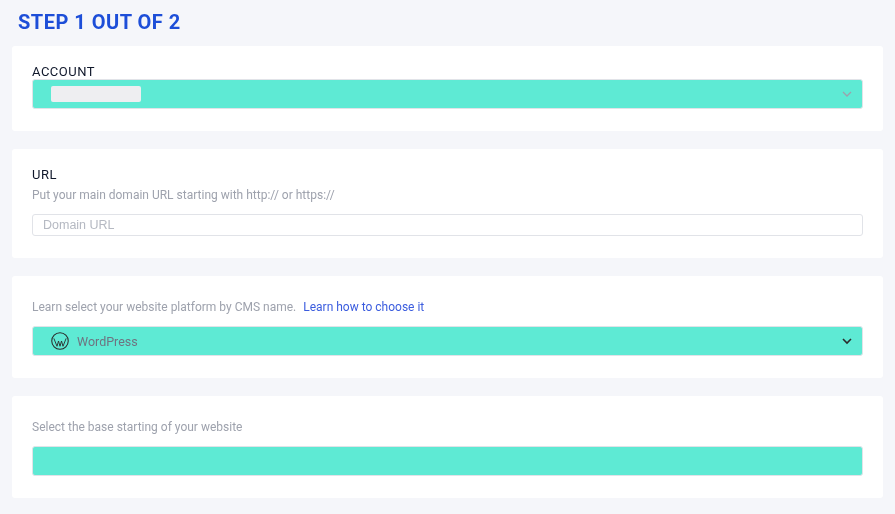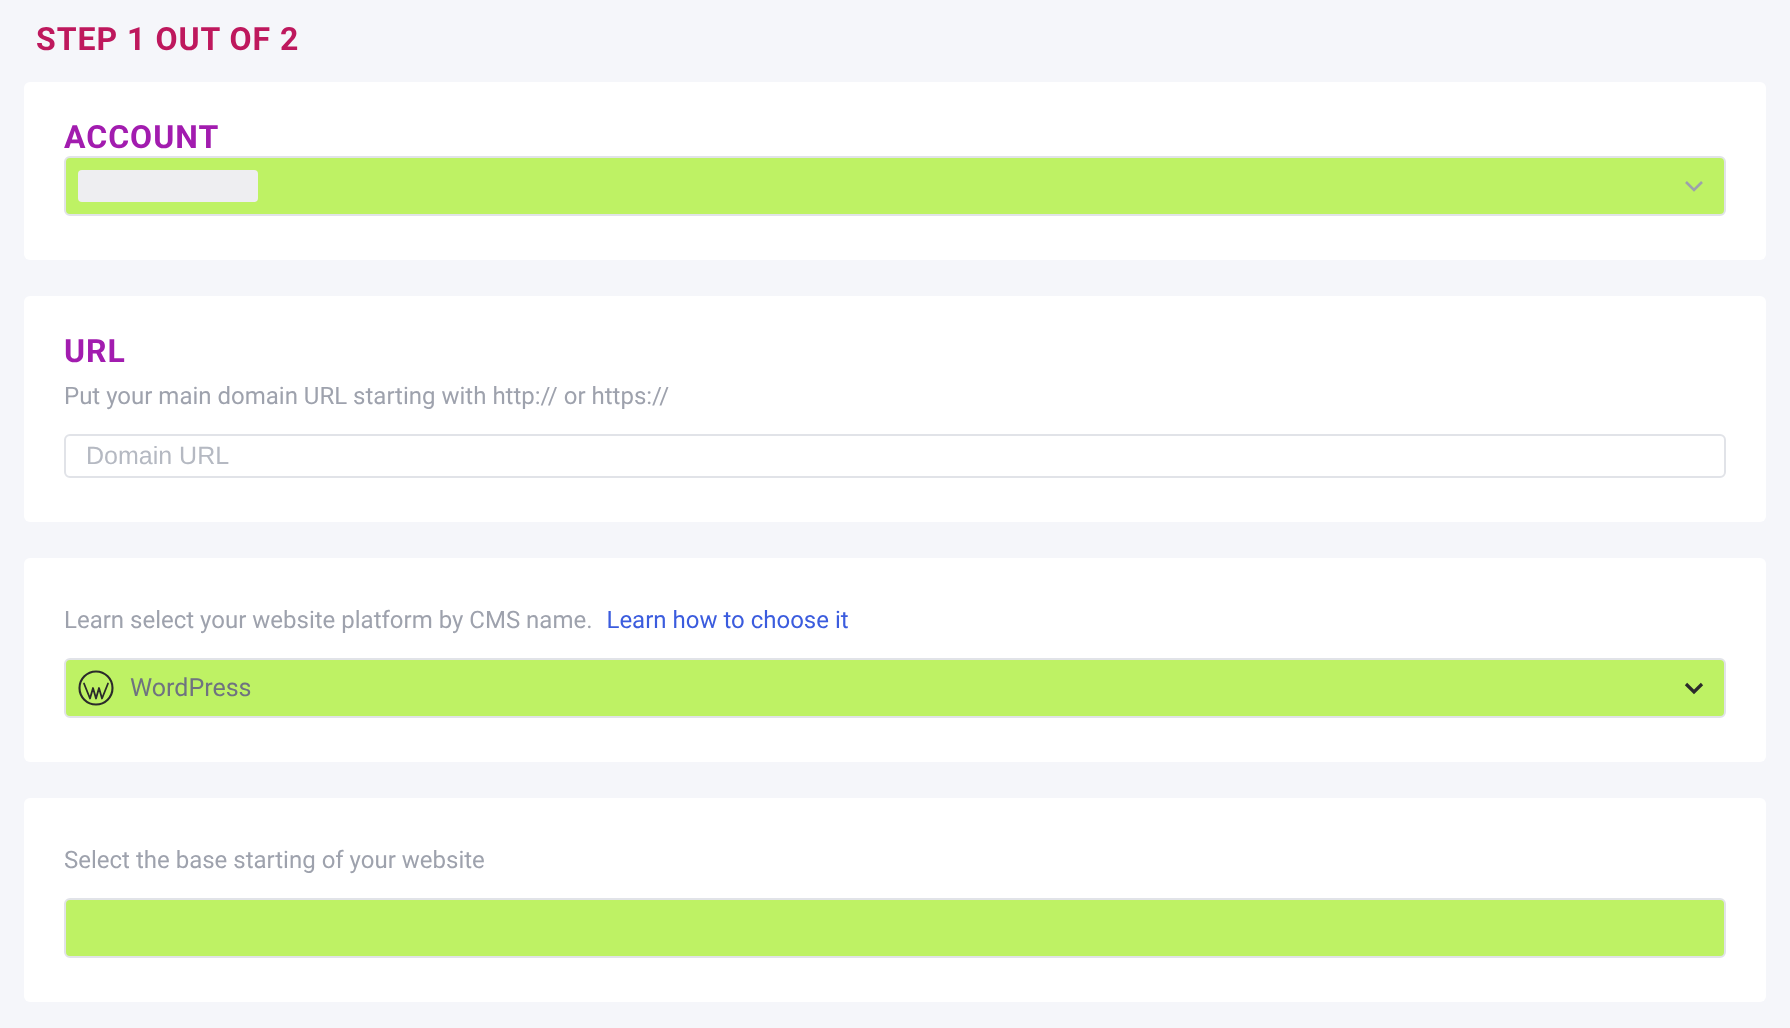--- a/index.html
+++ b/index.html
@@ -9,59 +9,59 @@
     }
     body {
       font-family: -apple-system, BlinkMacSystemFont, "Segoe UI", Roboto, Helvetica, Arial, sans-serif;
       background: #f5f6fa;
       width: 895px;
       height: 514px;
       overflow: hidden;
       padding: 0;
     }
     .page-title {
-      color: #be185d;
-      font-size: 16px;
+      color: #1d4ed8;
+      font-size: 20px;
       font-weight: 700;
       letter-spacing: 0.5px;
       padding: 10px 18px 12px 18px;
     }
     .card {
       background: #ffffff;
       margin: 0 12px 18px 12px;
       padding: 18px 20px 22px 20px;
       border-radius: 3px;
     }
     .section-title {
-      font-size: 16px;
-      font-weight: 700;
+      font-size: 13px;
+      font-weight: 400;
       letter-spacing: 0.5px;
-      color: #a21caf;
+      color: #0f172a;
     }
     .section-sub {
       font-size: 12px;
       color: #9ea2ad;
       margin-top: 6px;
       margin-bottom: 12px;
     }
     .section-sub a, .learn-link {
       color: #3b5cde;
       text-decoration: none;
       margin-left: 4px;
     }
     .field {
       position: relative;
       width: 100%;
       height: 30px;
       border: 1px solid #e1e3e8;
       border-radius: 3px;
-      background: #bef264;
+      background: #5eead4;
       display: flex;
       align-items: center;
-      padding: 0 6px;
+      padding: 0 18px;
       color: #6f7380;
       font-size: 12.5px;
     }
     .field.placeholder {
       color: #b5b9c2;
     }
     .field .chev {
       position: absolute;
       right: 10px;
       top: 50%;

